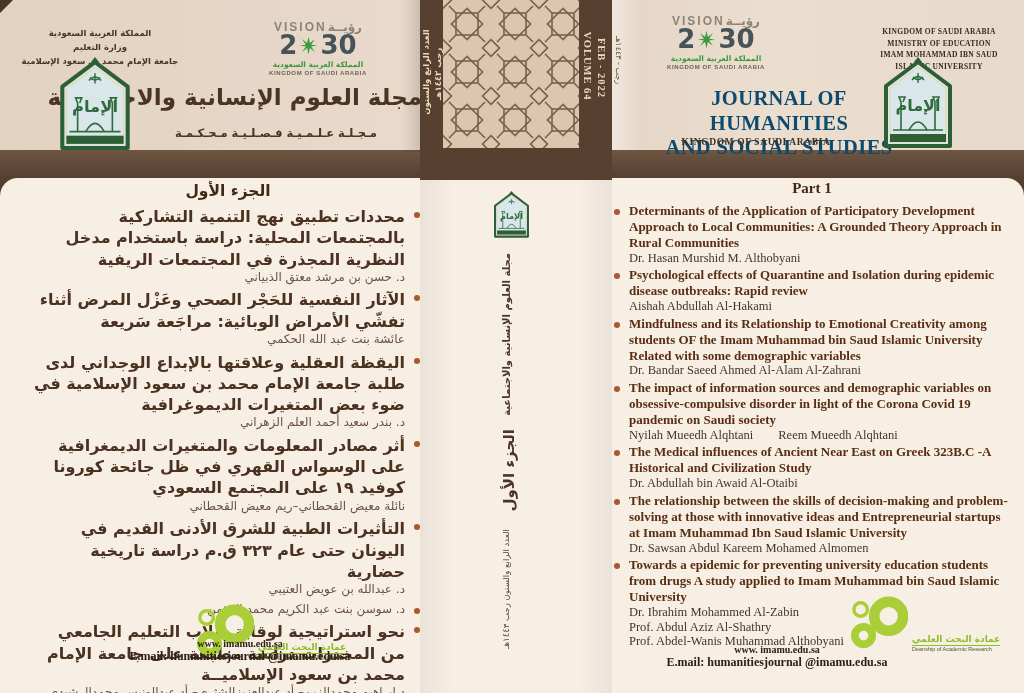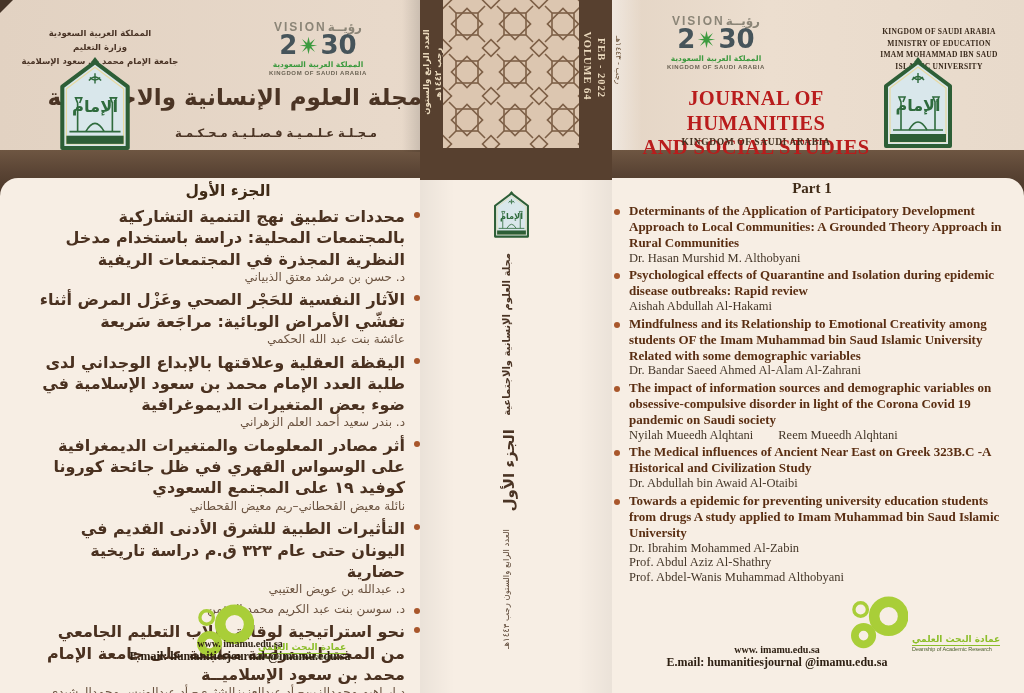--- a/index.html
+++ b/index.html
@@ -53,22 +53,22 @@
   
   .shield{position:absolute;z-index:4;}
   .shield.sh-left{left:58px;top:56px;width:74px;height:94px;}
   .shield.sh-right{left:882px;top:56px;width:72px;height:92px;}
   .shield.sh-spine{left:493px;top:190px;width:37px;height:48px;z-index:6;}
   
   .title-ar{position:absolute;left:118px;top:84px;width:304px;text-align:center;direction:rtl;
     font-family:"DejaVu Sans",sans-serif;font-weight:bold;font-size:23px;color:#4b3424;white-space:nowrap;z-index:3;}
   .subtitle-ar{position:absolute;left:130px;top:126px;width:292px;text-align:center;direction:rtl;
     font-family:"DejaVu Sans",sans-serif;font-weight:bold;font-size:11.5px;color:#4b3424;z-index:3;}
-  .title-en{position:absolute;left:618px;top:86px;width:276px;text-align:center;
-    font-weight:bold;font-size:20.5px;line-height:1.2;color:#b91c1c;letter-spacing:.4px;z-index:3;}
+  .title-en{position:absolute;left:641px;top:86px;width:276px;text-align:center;
+    font-weight:bold;font-size:20.5px;line-height:1.2;color:#0c4a6e;letter-spacing:.4px;z-index:3;}
   .kingdom-en{position:absolute;left:618px;top:137px;width:276px;text-align:center;
     font-weight:bold;font-size:9.5px;letter-spacing:.6px;color:#41301f;z-index:3;}
   
   .section-heading{text-align:center;font-weight:bold;margin:0 0 6px 0;}
   .heading-ar{font-family:"DejaVu Sans",sans-serif;font-size:15.5px;color:#3f2a16;}
   .heading-en{font-family:"Liberation Serif",serif;font-size:15px;color:#3f2a16;margin-bottom:8px;}
   .articles{list-style:none;margin:0;padding:0;z-index:4;position:absolute;}
   .articles li{position:relative;padding-inline-start:17px;margin-bottom:4px;}
   .articles li::before{content:"";position:absolute;inset-inline-start:2px;top:6px;width:6px;height:6px;
     border-radius:50%;background:#a9572c;}
@@ -135,21 +135,21 @@
       <li class="section-heading heading-ar no-bullet heading-li" style="list-style: none; position: relative; --nb: 1; margin-bottom: 6px; padding-inline-start: 0px; background: none; border: none; display: block; margin-top: 0px; padding-left: 0px; padding-right: 0px; text-align: center; font-weight: bold; --hide-bullet: 1;">الجزء الأول</li>
       <li>
         <div class="a-title">محددات تطبيق نهج التنمية التشاركية بالمجتمعات المحلية: دراسة باستخدام مدخل النظرية المجذرة في المجتمعات الريفية</div>
         <div class="a-author">د. حسن بن مرشد معتق الذبياني</div>
       </li>
       <li>
         <div class="a-title">الآثار النفسية للحَجْر الصحي وعَزْل المرض أثناء تفشّي الأمراض الوبائية: مراجَعة سَريعة</div>
         <div class="a-author">عائشة بنت عبد الله الحكمي</div>
       </li>
       <li>
-        <div class="a-title">اليقظة العقلية وعلاقتها بالإبداع الوجداني لدى طلبة العدد الإمام محمد بن سعود الإسلامية في ضوء بعض المتغيرات الديموغرافية</div>
+        <div class="a-title">اليقظة العقلية وعلاقتها بالإبداع الوجداني لدى طلبة جامعة الإمام محمد بن سعود الإسلامية في ضوء بعض المتغيرات الديموغرافية</div>
         <div class="a-author">د. بندر سعيد أحمد العلم الزهراني</div>
       </li>
       <li>
         <div class="a-title">أثر مصادر المعلومات والمتغيرات الديمغرافية على الوسواس القهري في ظل جائحة كورونا كوفيد ١٩ على المجتمع السعودي</div>
         <div class="a-author">نائلة معيض القحطاني–ريم معيض القحطاني</div>
       </li>
       <li>
         <div class="a-title">التأثيرات الطبية للشرق الأدنى القديم في اليونان حتى عام ٣٢٣ ق.م دراسة تاريخية حضارية</div>
         <div class="a-author">د. عبدالله بن عويض العتيبي</div>
       </li>
@@ -257,20 +257,24 @@
       </li>
       <li>
         <div class="a-title">The impact of information sources and demographic variables on obsessive-compulsive disorder in light of the Corona Covid 19 pandemic on Saudi society</div>
         <div class="a-author">Nyilah Mueedh Alqhtani  Reem Mueedh Alqhtani</div>
       </li>
       <li>
         <div class="a-title">The Medical influences of Ancient Near East on Greek 323B.C -A Historical and Civilization Study</div>
         <div class="a-author">Dr. Abdullah bin Awaid Al-Otaibi</div>
       </li>
       <li>
+        <div class="a-title">The relationship between the skills of decision-making and problem-solving at those with innovative ideas and Entrepreneurial startups at Imam Muhammad Ibn Saud Islamic University</div>
+        <div class="a-author">Dr. Sawsan Abdul Kareem Mohamed Almomen</div>
+      </li>
+      <li>
         <div class="a-title">Towards a epidemic for preventing university education students from drugs A study applied to Imam Muhammad bin Saud Islamic University</div>
         <div class="a-author">Dr. Ibrahim Mohammed Al-Zabin</div>
         <div class="a-author">Prof. Abdul Aziz Al-Shathry</div>
         <div class="a-author">Prof. Abdel-Wanis Muhammad Althobyani</div>
       </li>
     </ol>
 
   <div class="site-block site-right">
     <div class="www">www. imamu.edu.sa</div>
     <div class="mail">E.mail: humanitiesjournal @imamu.edu.sa</div>

